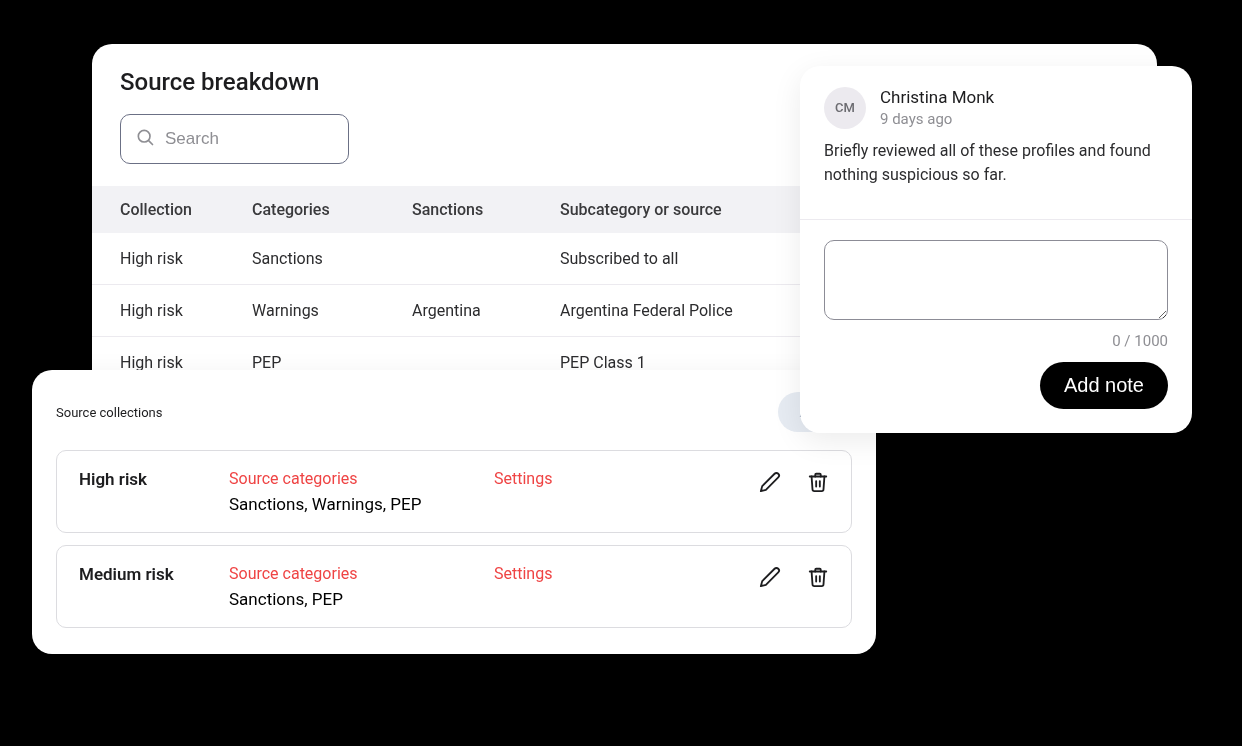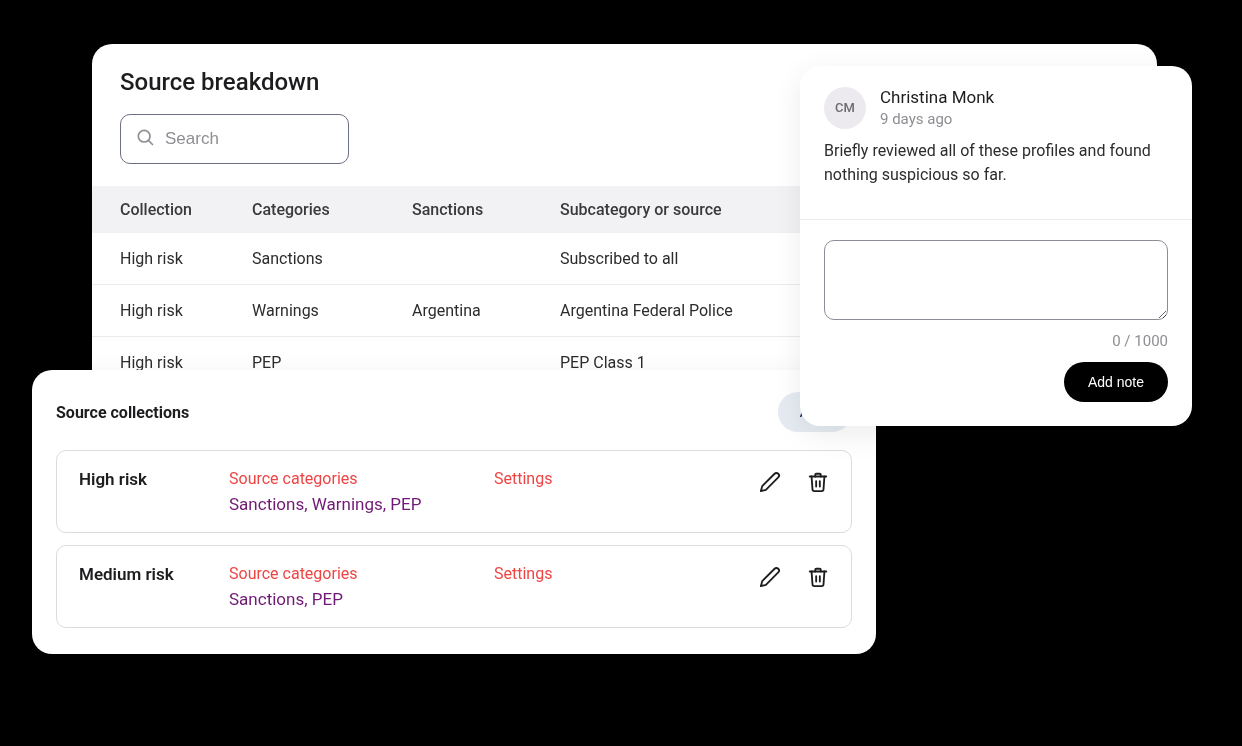--- a/index.html
+++ b/index.html
@@ -95,22 +95,22 @@
       width: 844px;
       padding: 22px 24px 26px 24px;
     }
     .collections-header {
       display: flex;
       align-items: center;
       justify-content: space-between;
       margin-bottom: 18px;
     }
     .collections-title {
-      font-size: 16px;
-      font-weight: 700;
+      font-size: 13px;
+      font-weight: 400;
       padding-left: 0;
     }
     .add-btn {
       background: #e6ebf2;
       color: #112f5c;
       border: none;
       border-radius: 999px;
       padding: 10px 22px;
       font-size: 17px;
       font-weight: 500;
@@ -136,21 +136,21 @@
     .row-col {
       flex: 1;
     }
     .row-col .label {
       color: #ef4444;
       font-size: 16px;
       margin-bottom: 6px;
     }
     .row-col .value {
       font-size: 17px;
-      color: #701a75;
+      color: #000000;
     }
     .row-actions {
       display: flex;
       gap: 26px;
       align-items: center;
       padding-top: 4px;
     }
     .icon-btn {
       width: 22px;
       height: 22px;
@@ -258,21 +258,21 @@
       display: flex;
       justify-content: flex-end;
       margin-top: 12px;
     }
     .add-note-btn {
       background: #000;
       color: #fff;
       border: none;
       border-radius: 999px;
       padding: 12px 24px;
-      font-size: 14px;
+      font-size: 20px;
       font-weight: 500;
       cursor: pointer;
     }
   </style>
 </head>
 <body>
 
 <div class="card breakdown-card">
   <div class="breakdown-title">Source breakdown</div>
   <div class="search-box">

